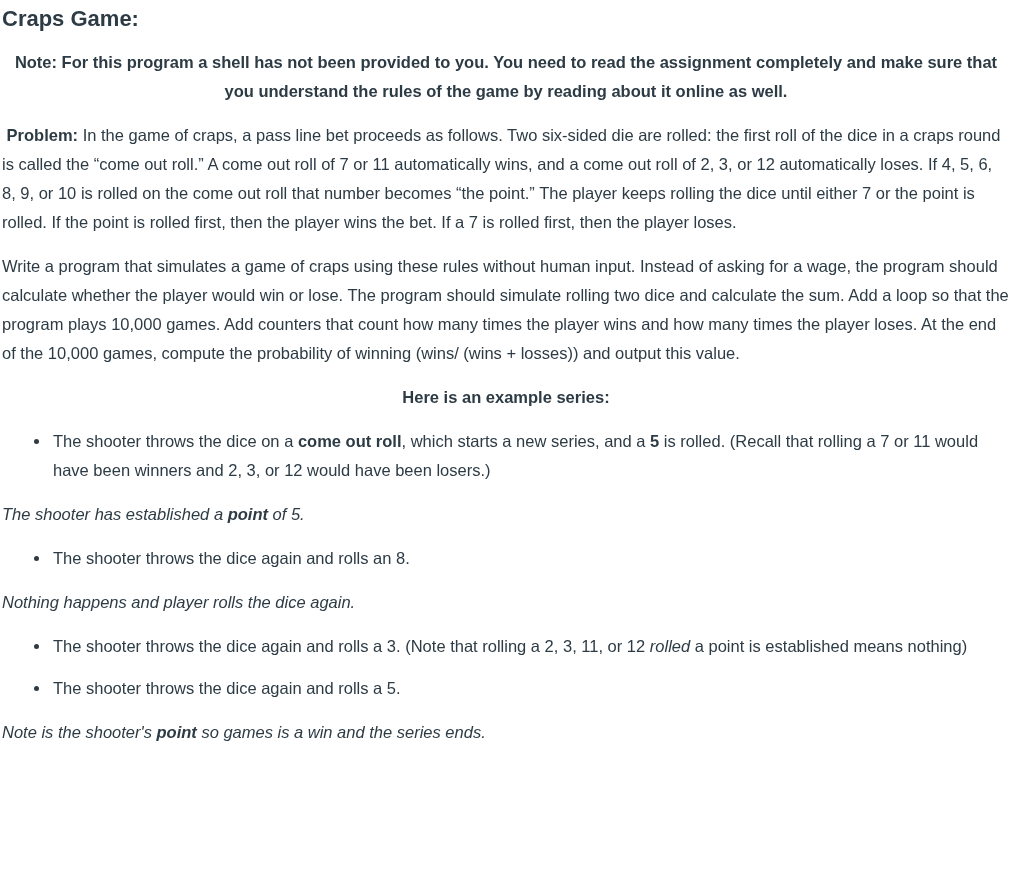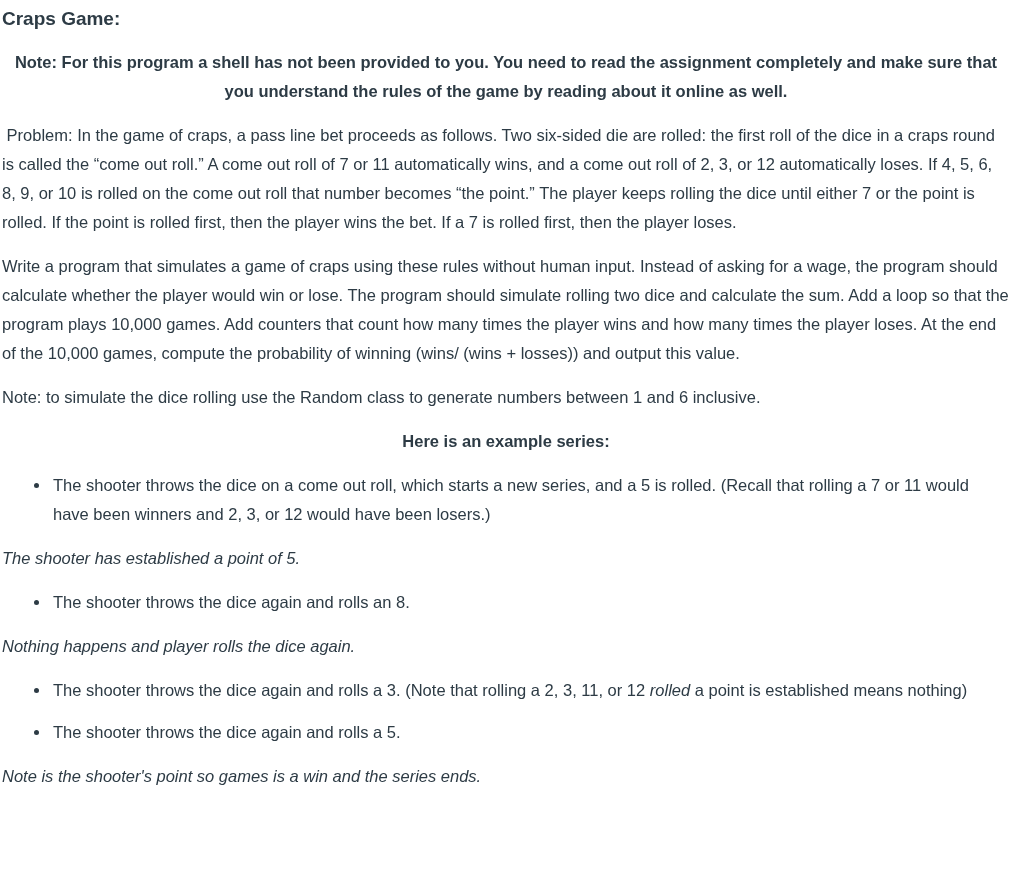--- a/index.html
+++ b/index.html
@@ -18,55 +18,54 @@
   }
   .page {
     padding: 4px 14px 24px 2px;
     box-sizing: border-box;
   }
   .para {
     margin: 0 0 15px 0;
   }
   .title {
     font-weight: 700;
-    font-size: 19px;
+    font-size: 22px;
   }
   .bold {
     font-weight: 700;
     text-align: center;
   }
   .italic-para {
     font-style: italic;
   }
   ul.bullets {
     margin: 0 0 15px 0;
     padding: 0 0 0 36px;
     list-style-type: disc;
   }
   ul.bullets li {
     margin: 13px;
     padding: 0 0 0 2px;
   }
   em { font-style: italic; }
-  strong { font-weight: 400; }
+  strong { font-weight: 700; }
 </style>
 </head>
 <body style="color: rgb(45, 59, 69); background: rgb(255, 255, 255);">
 
 <div class="page">
 
   <p class="para title">Craps Game:</p>
 
   <p class="para bold">Note: For this program a shell has not been provided to you. You need to read the assignment completely and make sure that you understand the rules of the game by reading about it online as well.</p>
 
   <p class="para"><strong>&nbsp;Problem:</strong><span> In the game of craps, a pass line bet proceeds as follows. Two six-sided die are rolled: the first roll of the dice in a craps round is called the “come out roll.” A come out roll of 7 or 11 automatically wins, and a come out roll of 2, 3, or 12 automatically loses. If 4, 5, 6, 8, 9, or 10 is rolled on the come out roll that number becomes “the point.” The player keeps rolling the dice until either 7 or the point is rolled. If the point is rolled first, then the player wins the bet. If a 7 is rolled first, then the player loses.</span></p>
 
   <p class="para">Write a program that simulates a game of craps using these rules without human input. Instead of asking for a wage, the program should calculate whether the player would win or lose. The program should simulate rolling two dice and calculate the sum. Add a loop so that the program plays 10,000 games. Add counters that count how many times the player wins and how many times the player loses. At the end of the 10,000 games, compute the probability of winning (wins/ (wins + losses)) and output this value.</p>
 
-  <p class="para">Note: to simulate the dice rolling use the Random class to generate numbers between 1 and 6 inclusive.</p>
 
   <p class="para bold">Here is an example series:</p>
 
   <ul class="bullets">
     <li><span>The shooter throws the dice on a </span><strong>come out roll</strong><span>, which starts a new series, and a </span><strong>5</strong><span> is rolled. (Recall that rolling a 7 or 11 would have been winners and 2, 3, or 12 would have been losers.)</span></li>
   </ul>
 
   <p class="para italic-para"><span>The shooter has established a </span><strong>point</strong><span> of 5.</span></p>
 
   <ul class="bullets">

